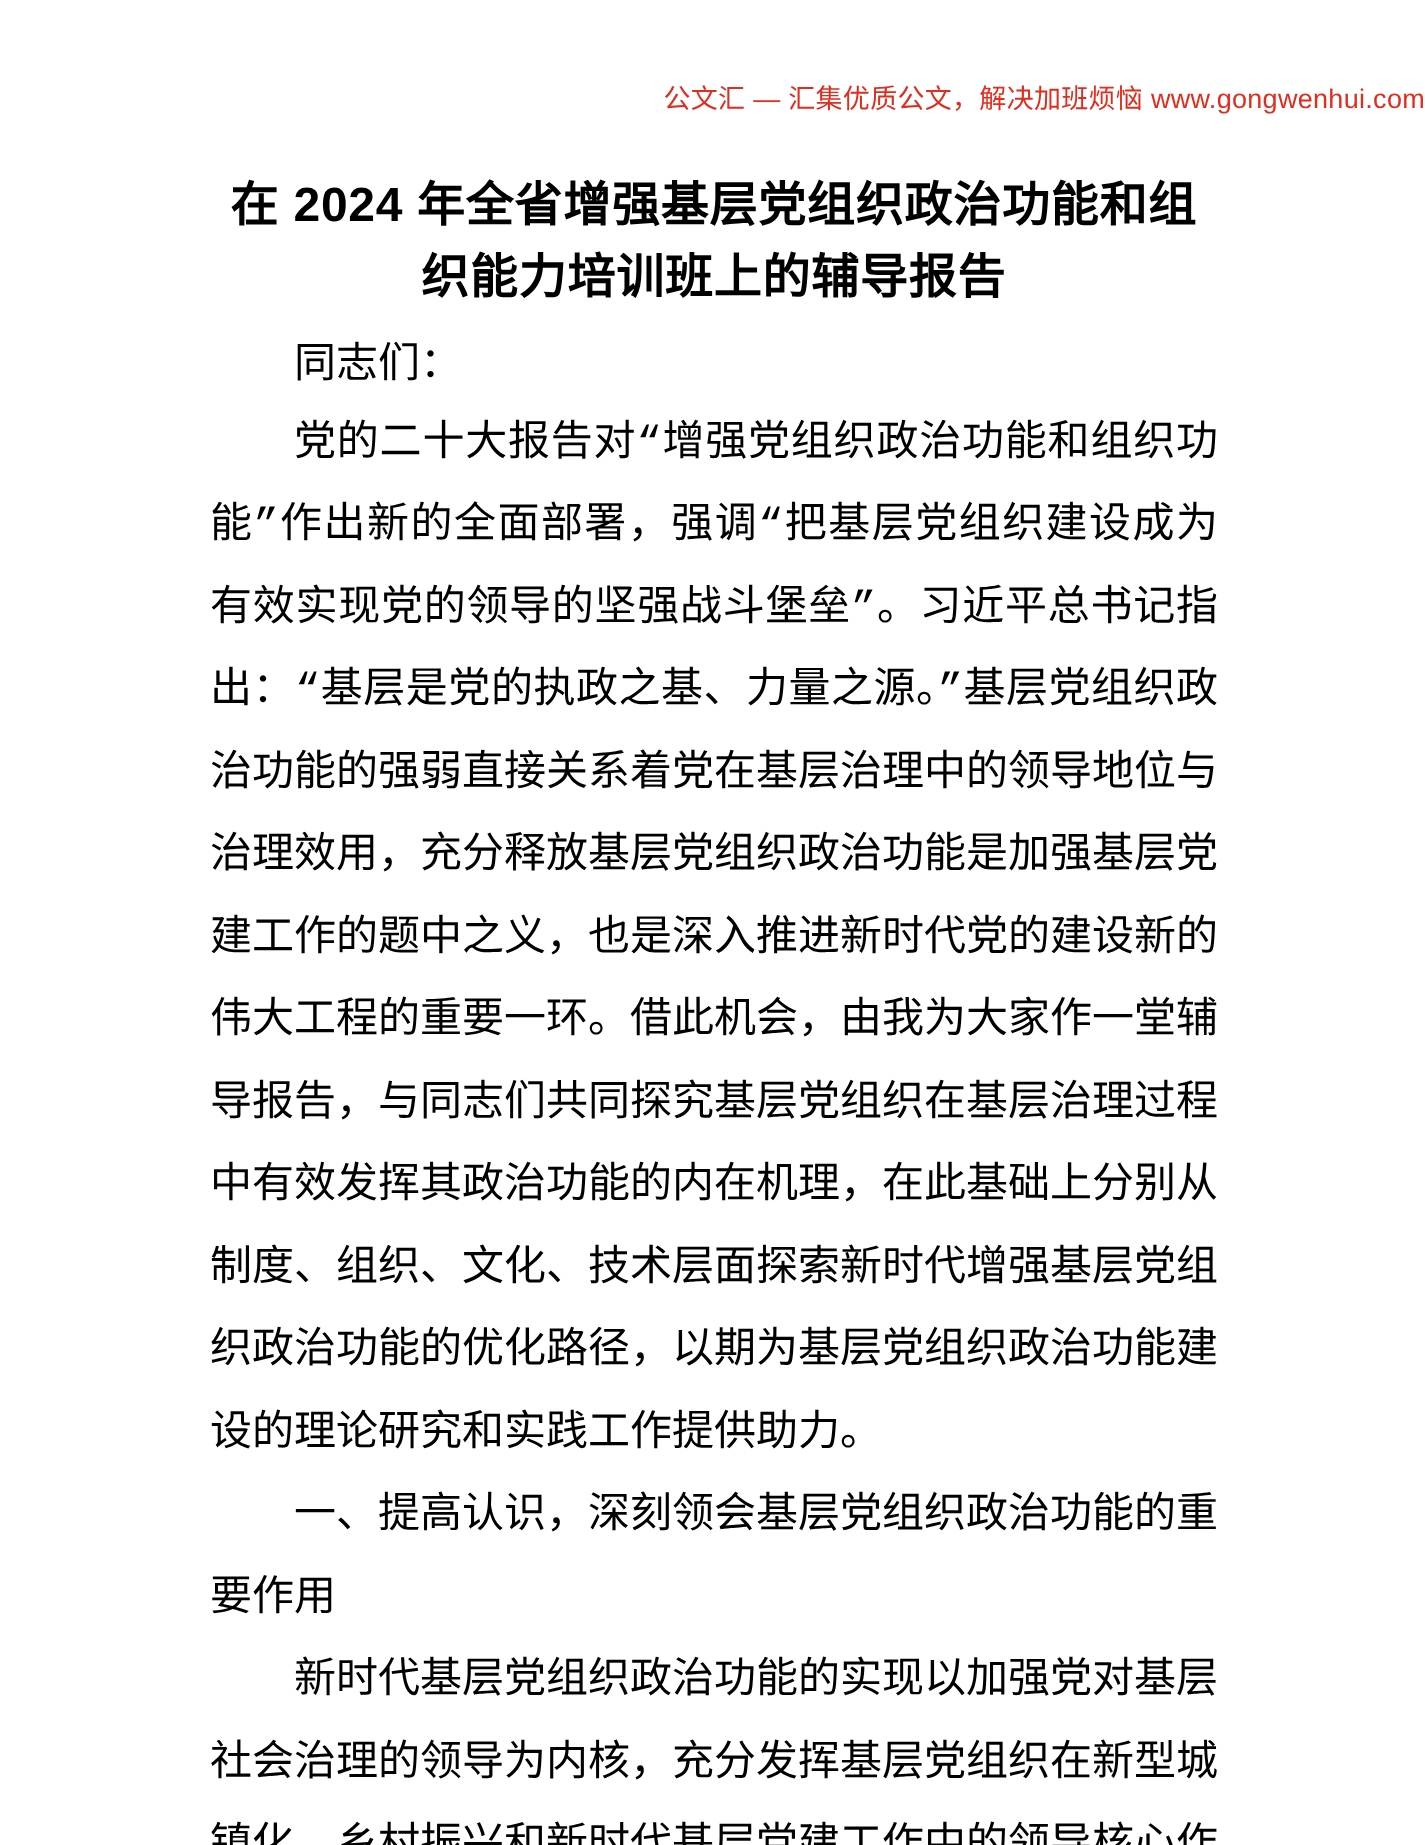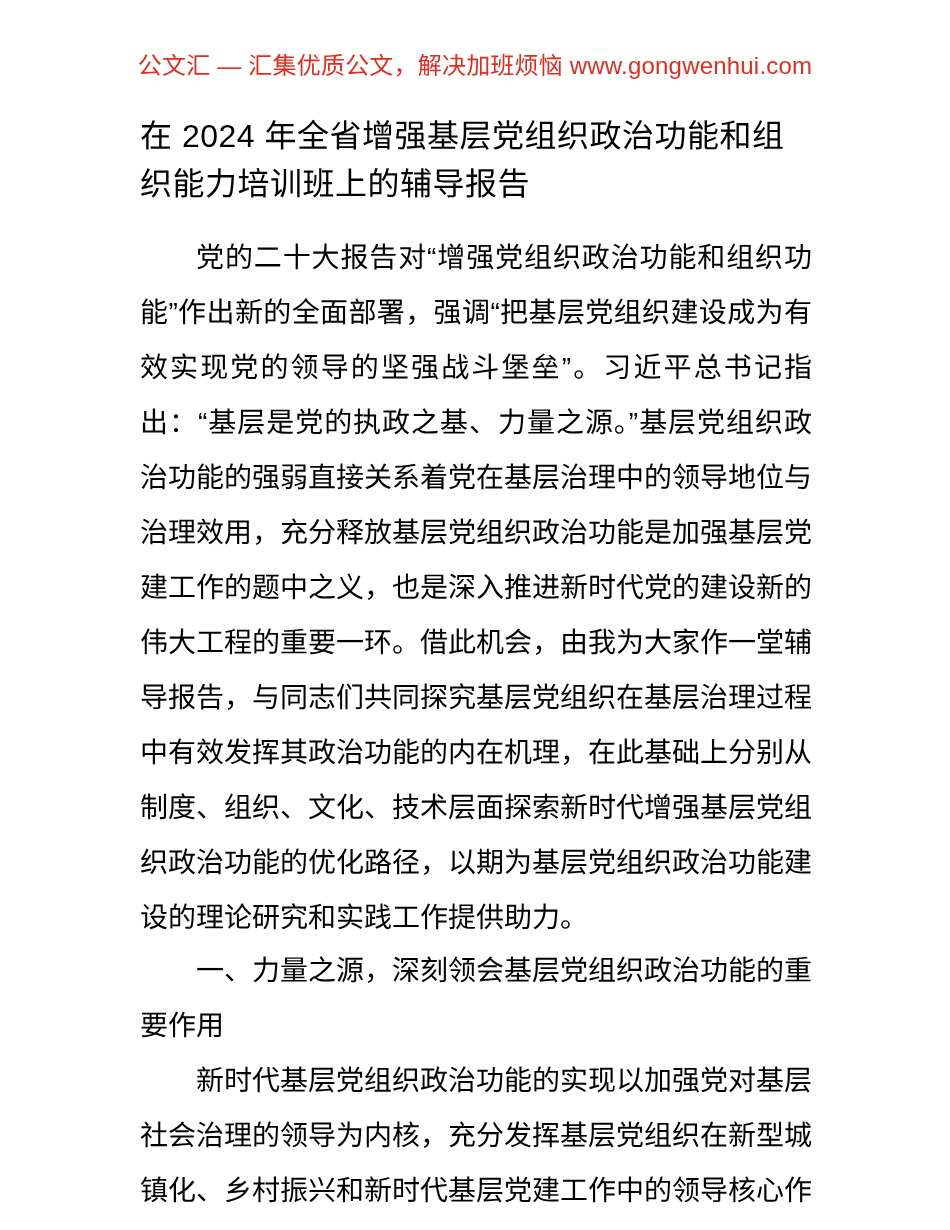--- a/index.html
+++ b/index.html
@@ -19,42 +19,43 @@
     font-family: "Liberation Sans", "DejaVu Sans", sans-serif;
     color: #000000;
   }
 
   
   .watermark {
     position: absolute;
     top: 52px;
     left: 0;
     width: 950px;
-    text-align: center;
+    text-align: right;
     color: #e22d1e;
-    font-size: 24px;
+    font-size: 18px;
     line-height: 28px;
     letter-spacing: 0.2px;
     white-space: nowrap;
     font-family: "Liberation Sans", "DejaVu Sans", sans-serif;
   }
 
   
   .doc {
     position: absolute;
     top: 112px;
     left: 140px;
     width: 672px;
   }
 
   .doc-title {
     font-size: 32px;
     line-height: 48px;
-    font-weight: normal;
-    margin: 0 0 22px 0;
+    font-weight: bold;
+    text-align: center;
+    margin: 0 0 6px 0;
     letter-spacing: 0.5px;
     color: #000;
   }
 
   .para {
     font-size: 28px;
     line-height: 55px;
     margin: 0;
     text-align: justify;
     text-justify: inter-ideograph;
@@ -81,22 +82,23 @@
 <div class="page">
 
   <div class="watermark">
     <span>公文汇 — 汇集优质公文，解决加班烦恼 www.gongwenhui.com</span>
   </div>
 
   <div class="doc">
 
     <h1 class="doc-title">在 2024 年全省增强基层党组织政治功能和组织能力培训班上的辅导报告</h1>
 
+    <p class="para salutation">同志们：</p>
 
     <p class="para">党的二十大报告对“增强党组织政治功能和组织功能”作出新的全面部署，强调“把基层党组织建设成为有效实现党的领导的坚强战斗堡垒”。习近平总书记指出：“基层是党的执政之基、力量之源。”基层党组织政治功能的强弱直接关系着党在基层治理中的领导地位与治理效用，充分释放基层党组织政治功能是加强基层党建工作的题中之义，也是深入推进新时代党的建设新的伟大工程的重要一环。借此机会，由我为大家作一堂辅导报告，与同志们共同探究基层党组织在基层治理过程中有效发挥其政治功能的内在机理，在此基础上分别从制度、组织、文化、技术层面探索新时代增强基层党组织政治功能的优化路径，以期为基层党组织政治功能建设的理论研究和实践工作提供助力。</p>
 
-    <p class="para heading">一、力量之源，深刻领会基层党组织政治功能的重要作用</p>
+    <p class="para heading">一、提高认识，深刻领会基层党组织政治功能的重要作用</p>
 
     <p class="para">新时代基层党组织政治功能的实现以加强党对基层社会治理的领导为内核，充分发挥基层党组织在新型城镇化、乡村振兴和新时代基层党建工作中的领导核心作用，不断夯实党的执政基础和巩固党的执政地位。“有效实现自身的政治纲领、政治目标和政治使命，代表和维护最广大人民群众的根本利益，加强政党的自身建设，提升政党的领导水平和执政能力，往往</p>
 
   </div>
 
 </div>
 
 </body></html>

